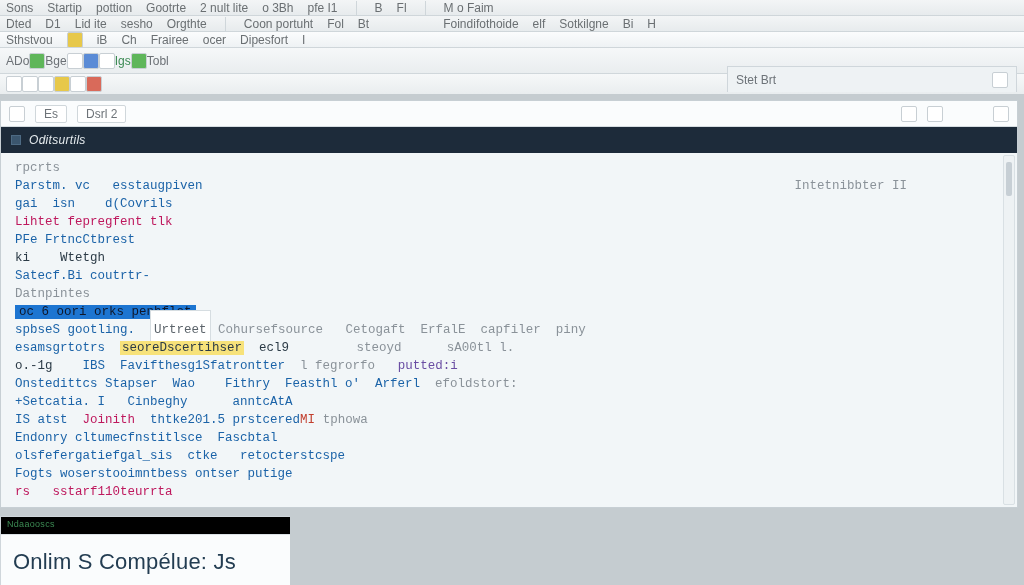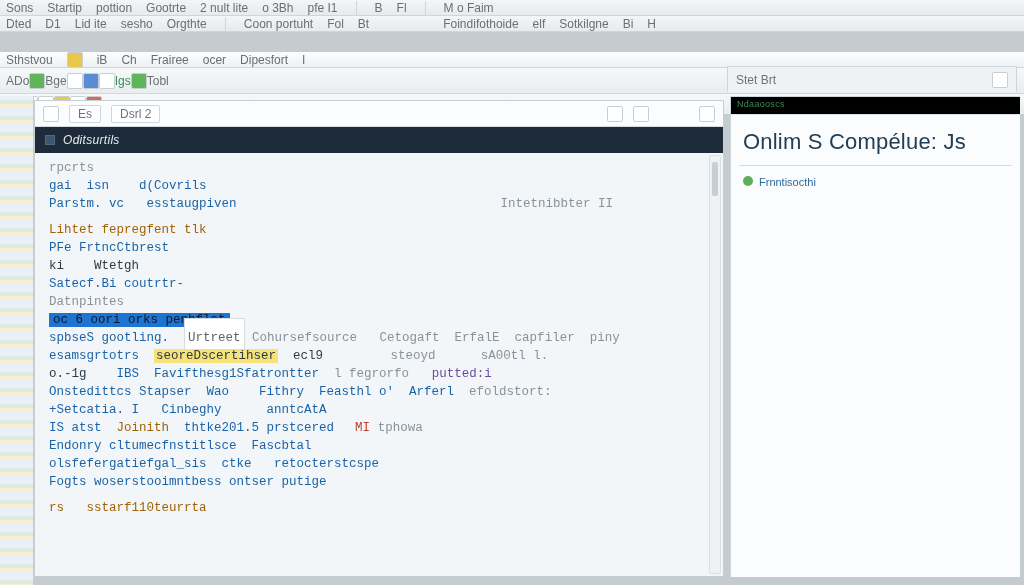--- a/index.html
+++ b/index.html
@@ -51,20 +51,21 @@
   .tb-ico.r{background:#d96a5a;}
 
   
   .workspace {
     position:absolute;
     top:96px;
     left:0;
     right:0;
     bottom:0;
     display:flex;
+    flex-direction:column;
   }
 
   .gutter {
     width:34px;
     background:repeating-linear-gradient(
       to bottom,
       #e9f0fb 0 4px,
       #dfeadf 4px 8px,
       #f5efd6 8px 12px,
       #e6eef6 12px 16px
@@ -121,26 +122,26 @@
     position:absolute; right:2px; top:2px; bottom:2px; width:12px;
     background:#eef2f4; border:1px solid #d9e0e4; border-radius:2px;
   }
   .code-area .scroll::after{
     content:""; position:absolute; top:6px; left:2px; right:2px; height:34px;
     background:#c7cfd5; border-radius:2px;
   }
 
   .code-line{white-space:pre;}
   .kw{color:#1b63a8;}
-  .kw2{color:#a16207;margin-top:8px;}
+  .kw2{color:#be185d;}
   .dim{color:#8a9299;}
   .hl-blue{background:#1d75d1;color:#0f172a;padding:0 4px;}
   .hl-yellow{background:#f7e27a;padding:0 2px;}
   .hl-box{background:#fff;border:1px solid #d6dde1;padding:12px 3px;color:#5b636a;}
-  .red{color:#c23f2e;padding-left:21px;}
+  .red{color:#c23f2e;}
   .purple{color:#6a4da3;}
   .rfloat{position:absolute; right:110px; color:#8a9299;}
 
   
   .side-panel{
     width:290px;
     background:#fafcfd;
     border-left:1px solid #cfd6db;
     border-top:1px solid #cfd6db;
     margin:0 4px 8px 0;
@@ -208,21 +209,21 @@
   <span>Coon portuht</span>
   <span>Fol</span>
   <span>Bt</span>
   <span style="margin-left:60px">Foindifothoide</span>
   <span>elf</span>
   <span>Sotkilgne</span>
   <span>Bi</span>
   <span>H</span>
 </div>
 
-<div class="menubar" style="background:linear-gradient(#fbfcfd,#eef2f4);margin-top:20px;">
+<div class="menubar" style="background:linear-gradient(#fbfcfd,#eef2f4);">
   <span>Sthstvou</span>
   <span class="tb-ico y"></span>
   <span>iB</span>
   <span>Ch</span>
   <span>Frairee</span>
   <span>ocer</span>
   <span>Dipesfort</span>
   <span>I</span>
 </div>
 
@@ -273,22 +274,22 @@
 
     <div class="editor-titlebar">
       <span class="sq"></span>
       <span>Oditsurtils</span>
     </div>
 
     <div class="code-area">
       <div class="scroll"></div>
 
       <div class="code-line dim">rpcrts</div>
+      <div class="code-line kw"><span>Parstm. vc   esstaugpiven</span><span class="rfloat">Intetnibbter II</span></div>
       <div class="code-line kw">gai  isn    d(Covrils</div>
-      <div class="code-line kw"><span>Parstm. vc   esstaugpiven</span><span class="rfloat">Intetnibbter II</span></div>
       <div class="code-line kw2">Lihtet fepregfent tlk</div>
       <div class="code-line kw">PFe FrtncCtbrest</div>
       <div class="code-line">ki    Wtetgh</div>
       <div class="code-line kw">Satecf.Bi coutrtr-</div>
       <div class="code-line dim">Datnpintes</div>
 
       <div class="code-line"><span class="hl-blue">oc 6 oori orks penhflet</span></div>
 
       <div class="code-line"><span class="kw">spbseS gootling.</span>&nbsp;&nbsp;<span class="hl-box">Urtreet</span>&nbsp;<span class="dim">Cohursefsource   Cetogaft  ErfalE  capfiler  piny</span></div>
 

